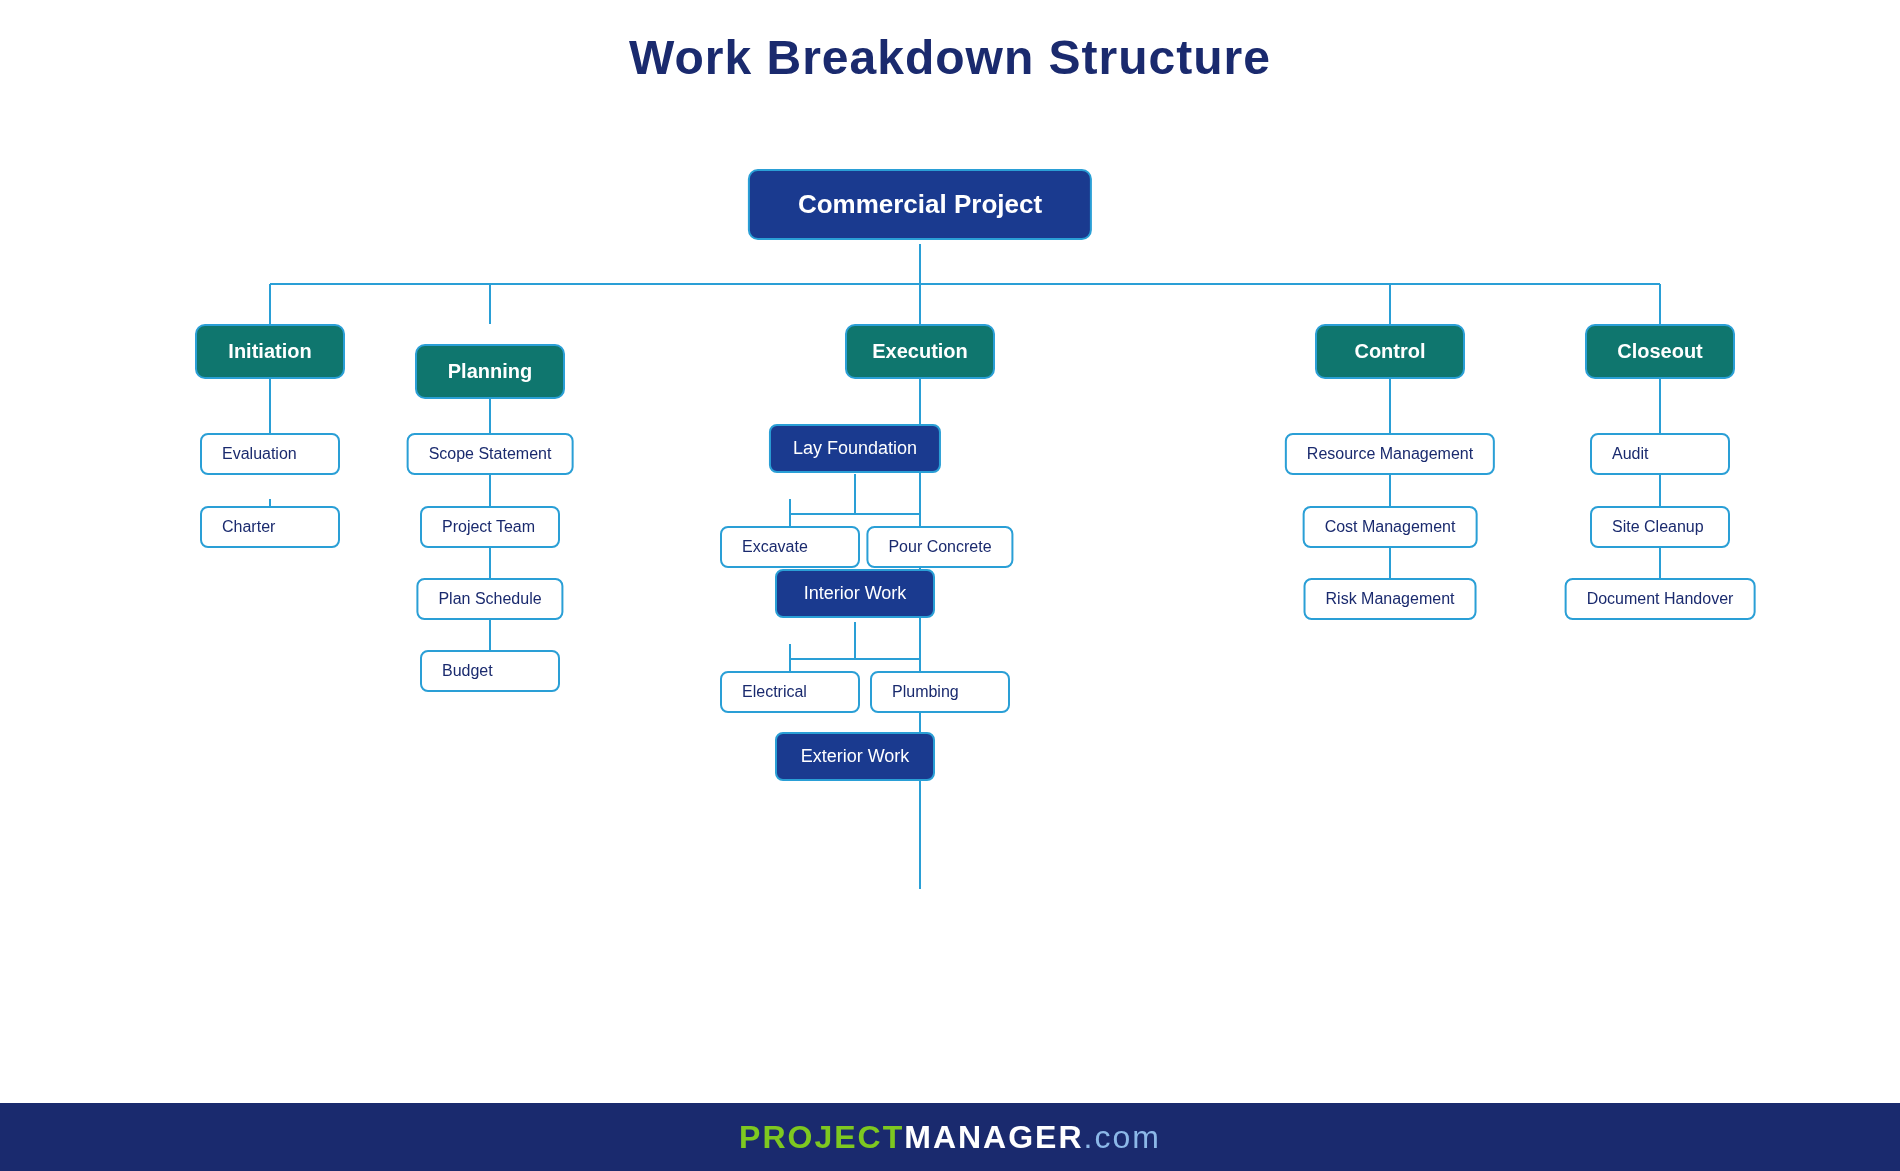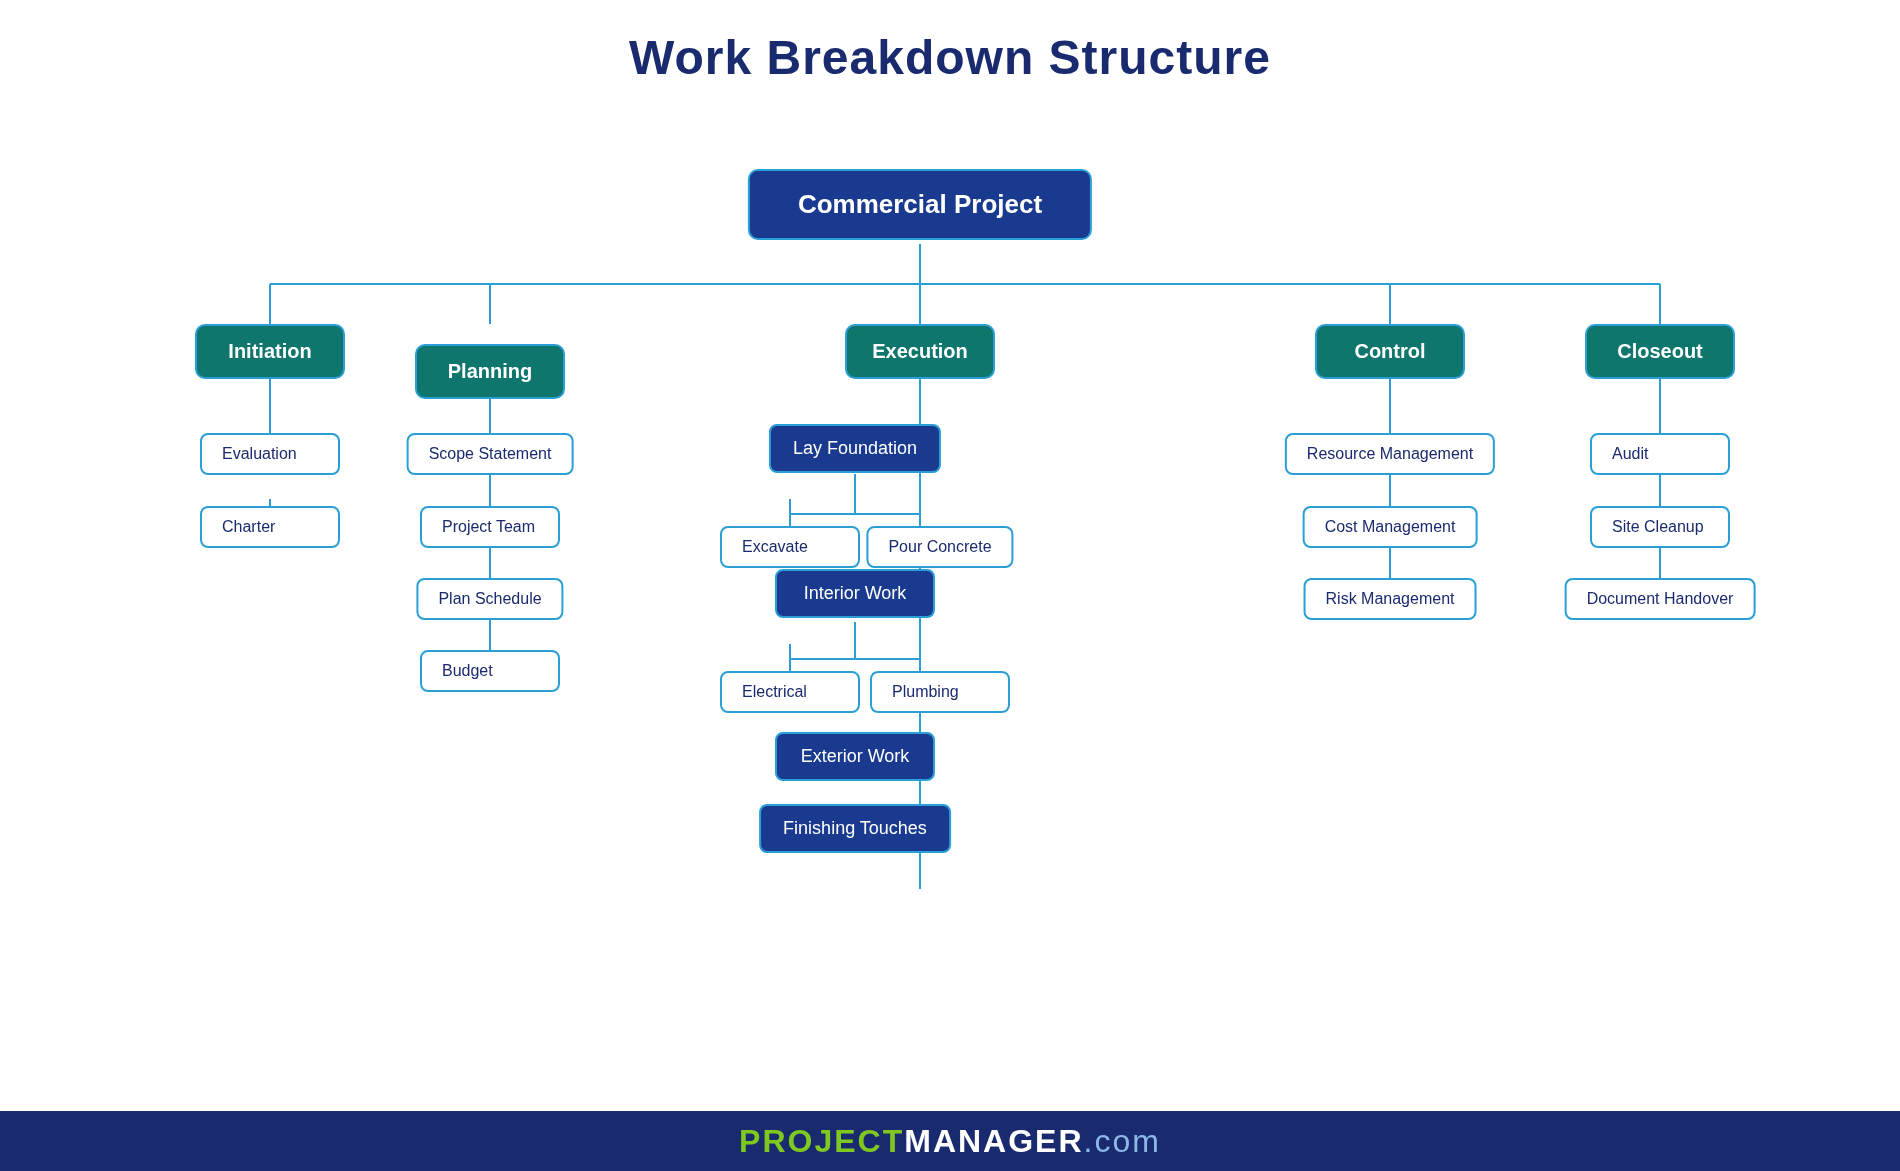--- a/index.html
+++ b/index.html
@@ -101,21 +101,21 @@
       height: 900px;
     }
 
     .node-box {
       position: absolute;
       transform: translateX(-50%);
     }
 
     .footer {
       background: #1a2a6e;
-      height: 60px;
+      height: 68px;
       display: flex;
       align-items: center;
       justify-content: center;
     }
 
     .footer-brand {
       font-size: 32px;
       font-weight: 900;
       letter-spacing: 2px;
       color: #ffffff;
@@ -263,23 +263,20 @@
       <div class="node-level2">Electrical</div>
     </div>
     <div class="node-box" style="left:900px; top:553px;">
       <div class="node-level2">Plumbing</div>
     </div>
 
     <div class="node-box" style="left:815px; top:623px;">
       <div class="node-level2-blue">Exterior Work</div>
     </div>
 
-    <div class="node-box" style="left:815px; top:695px;">
-      <div class="node-level2-blue">Finishing Touches</div>
-    </div>
 
     <div class="node-box" style="left:1350px; top:215px;">
       <div class="node-level1">Control</div>
     </div>
 
     <div class="node-box" style="left:1350px; top:315px;">
       <div class="node-level2">Resource Management</div>
     </div>
     <div class="node-box" style="left:1350px; top:388px;">
       <div class="node-level2">Cost Management</div>

